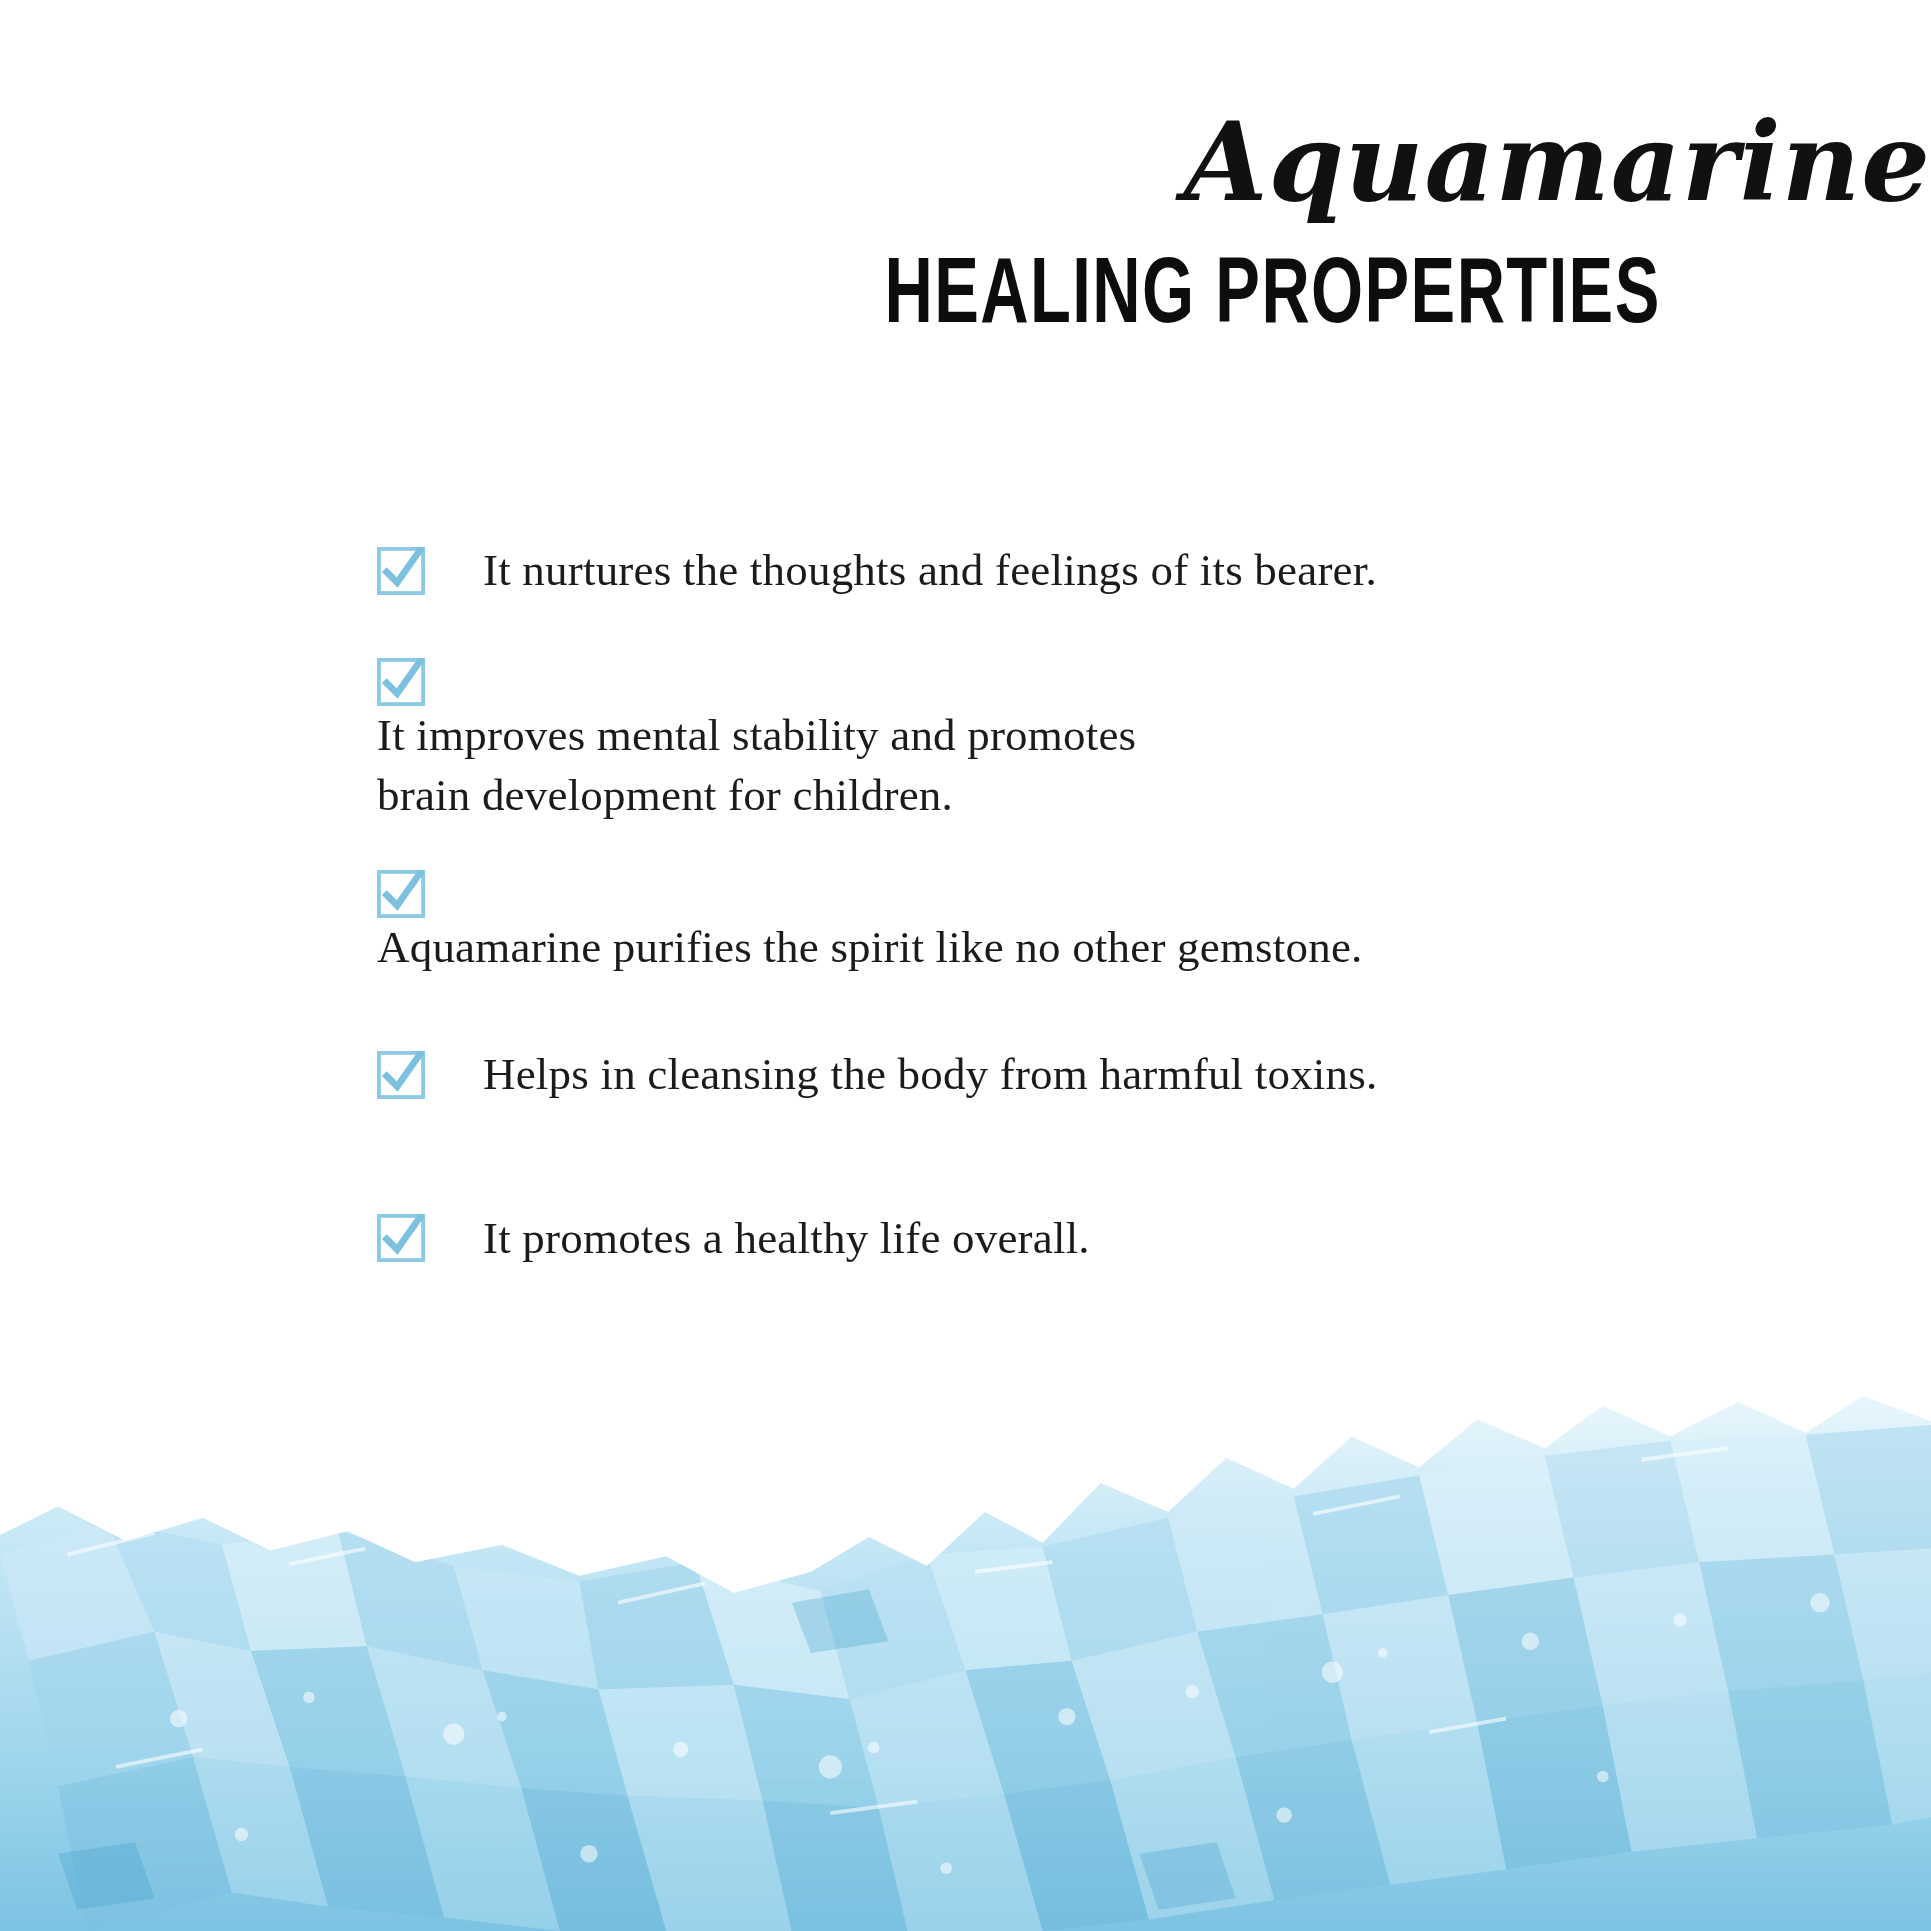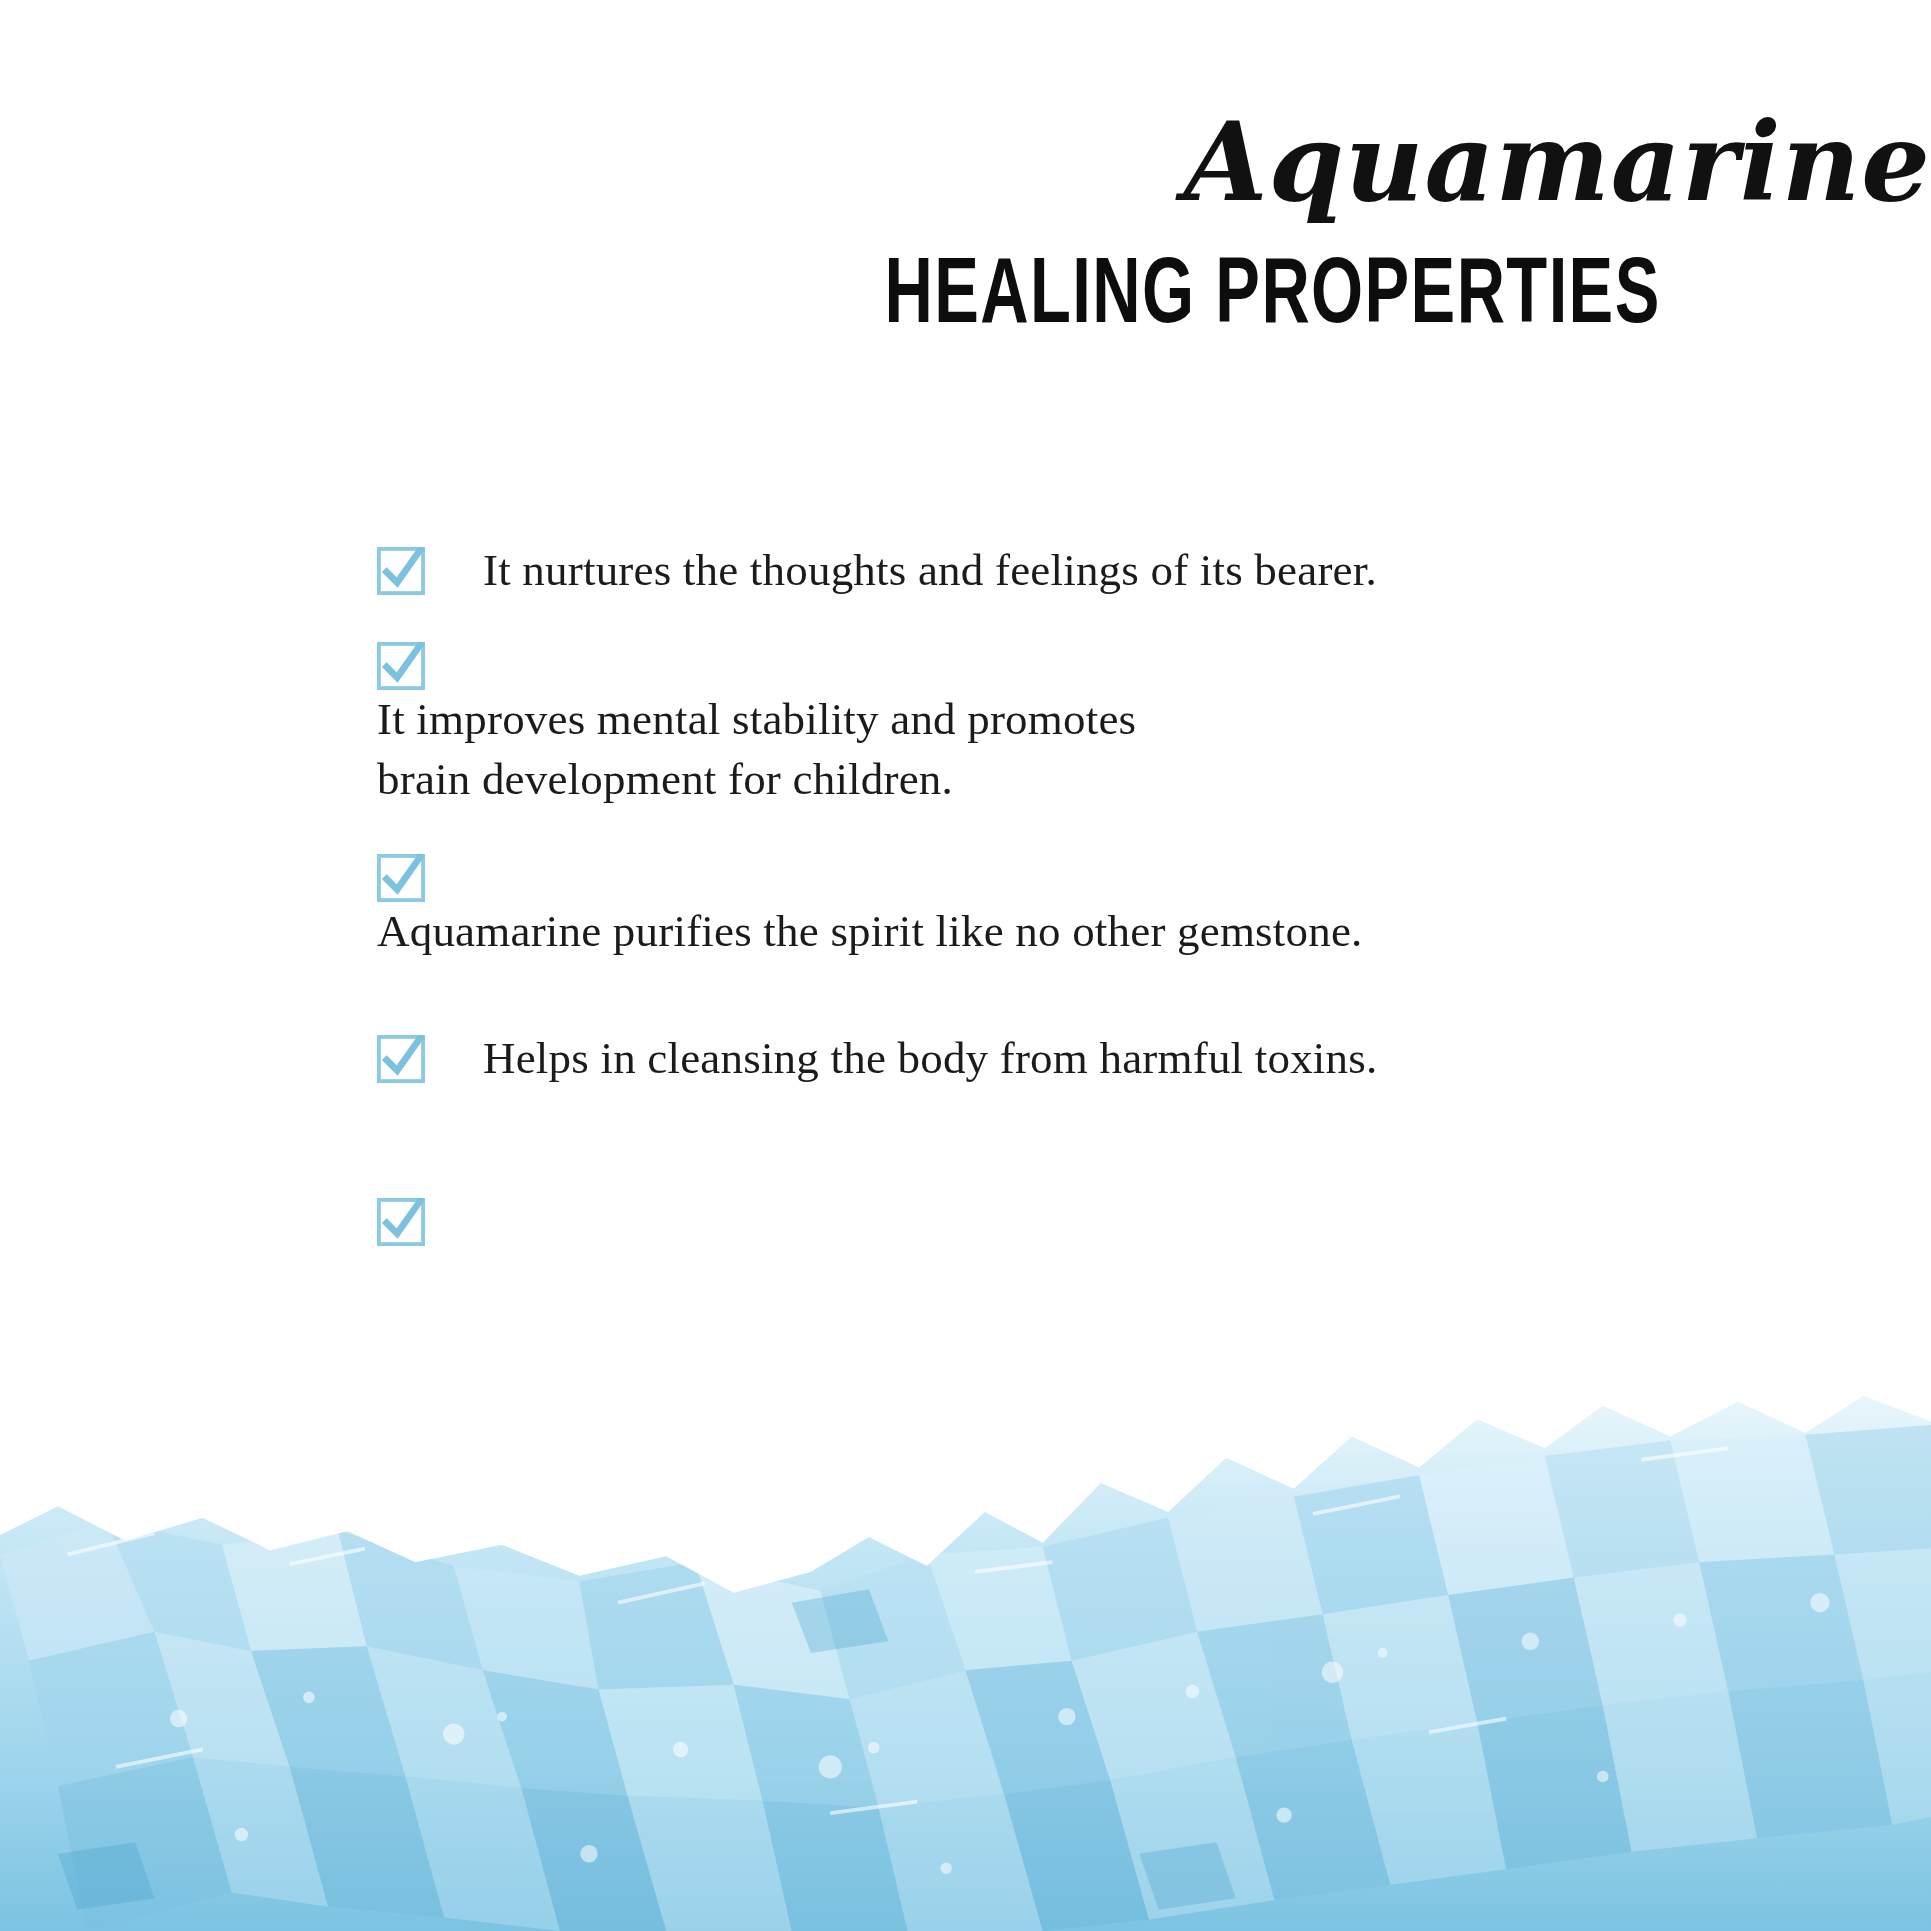--- a/index.html
+++ b/index.html
@@ -57,21 +57,21 @@
   
   .list {
     position: absolute;
     top: 541px;
     left: 377px;
     width: 1429px;
   }
   .item {
     display: flex;
     align-items: flex-start;
-    margin-bottom: 36px;
+    margin-bottom: 52px;
   }
   .item:nth-child(2) { margin-bottom: 39px; flex-direction: column; }
   .item:nth-child(3) { margin-bottom: 68px; flex-direction: column; }
   .item:nth-child(4) { margin-bottom: 104px; text-align: center; }
   .item:last-child { margin-bottom: 0; }
 
   .checkbox {
     flex: 0 0 auto;
     width: 48px;
     height: 48px;
@@ -154,20 +154,21 @@
       <span class="item-text">Helps in cleansing the body from harmful toxins.</span>
     </div>
 
     <div class="item">
       <span class="checkbox">
         <svg width="48" height="48" viewBox="0 0 50 50">
           <rect x="2" y="2" width="46" height="46" fill="#ffffff" stroke="#8cc9e4" stroke-width="4"></rect>
           <path d="M10 26 L21 37 L45 3" fill="none" stroke="#7cc2e0" stroke-width="7" stroke-linecap="square"></path>
         </svg>
       </span>
+      <span class="item-text">It promotes a healthy life overall.</span>
     </div>
 
   </div>
 
   <div class="ice">
     <svg viewBox="0 0 2000 640" preserveAspectRatio="none">
       <defs>
         <linearGradient id="iceGrad" x1="0" y1="0" x2="0" y2="1">
           <stop offset="0%" stop-color="#eaf7fc"></stop>
           <stop offset="30%" stop-color="#c3e6f5"></stop>

